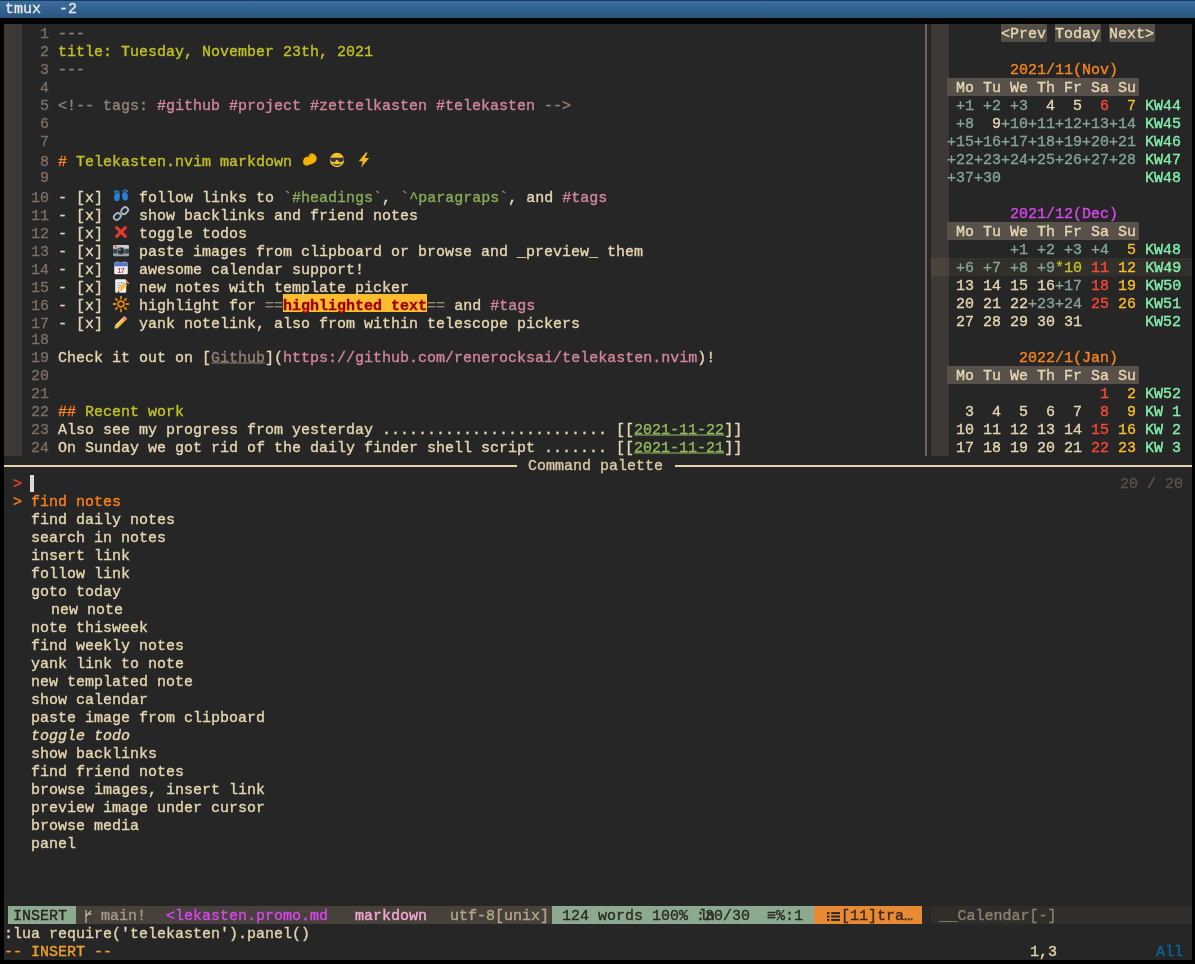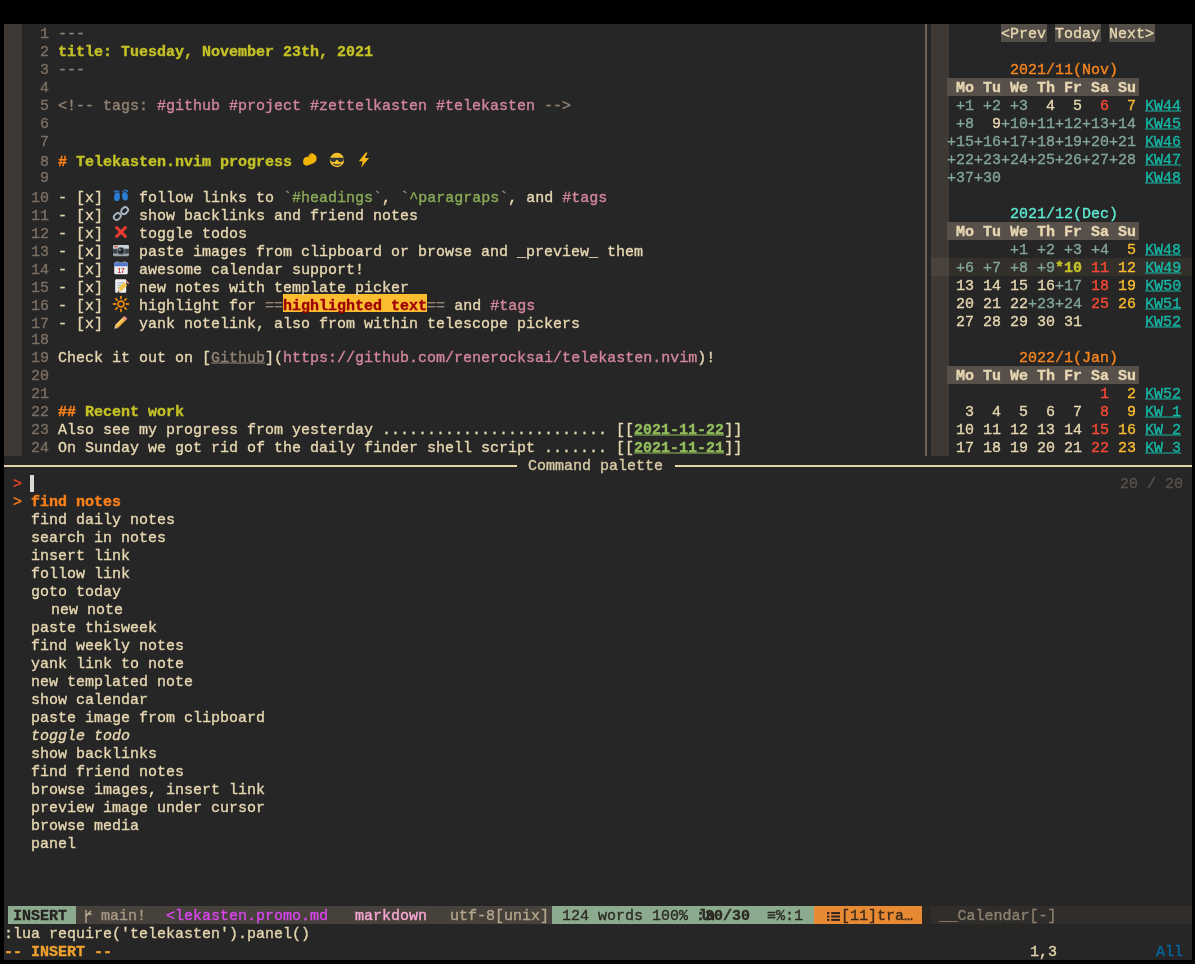--- a/index.html
+++ b/index.html
@@ -1,59 +1,62 @@
 <!DOCTYPE html>
 <html><head>
 <meta charset="utf-8">
 <style>
 html,body{margin:0;padding:0;background:#000;}
 #screen{position:relative;width:1195px;height:964px;background:#000;overflow:hidden;
   font-family:"Liberation Mono",monospace;font-size:15px;line-height:18px;
   -webkit-text-stroke:0.35px currentColor;}
 .row{position:absolute;white-space:pre;transform:translateY(1.5px);}
-.b{font-weight:700;}
+.b{font-weight:400;}
 .fg{color:#e7d7b1;}
 .gy{color:#928374;}
 .ye{color:#c3c126;}
 .or{color:#fe8019;}
 .pk{color:#d3869b;}
 .gr{color:#8aab58;}
 .tl{color:#83a598;}
 .rd{color:#fb4934;}
 .gd{color:#fabd2f;}
-.kw{color:#14b8a6;text-decoration:underline;}
+.kw{color:#86efac;}
 .ln{color:#7c6f64;}
 .rect{position:absolute;}
 .ic{display:inline-block;width:18px;height:17px;vertical-align:-3px;}
 .ic svg{display:block;}
 #titlebar{position:absolute;left:0;top:0;width:1195px;height:18px;
   background:linear-gradient(#3b6d9e,#27557f);border-top:1px solid #183a5c;box-sizing:border-box;}
 #term{position:absolute;left:4px;top:24px;width:1188px;height:936px;background:#262626;}
 .u{text-decoration:underline;}
 </style>
 </head>
 <body>
 <div id="screen">
+  <div id="titlebar">
+      <div class="row" style="left:5px;top:0;color:#e8e8e6;transform:none;">tmux  -2</div>
+    </div>
   <div id="term"></div>
 
   <div class="rect" id="stripL" style="left:4px;top:24px;width:18px;height:432px;background:#3e3935;"></div>
   <div class="rect" id="vsep" style="left:924.5px;top:24px;width:2.5px;height:432px;background:#6b6157;"></div>
   <div class="rect" id="stripR" style="left:931px;top:24px;width:17.5px;height:432px;background:#3e3935;"></div>
   <div class="rect" id="hlrect" style="left:283px;top:294px;width:144px;height:18px;background:#fabd2f;"></div>
   <div class="rect" id="cursorline" style="left:948px;top:258px;width:244px;height:18px;background:#33302c;"></div>
   <div class="rect" id="cursorstrip" style="left:931px;top:258px;width:17.5px;height:18px;background:#4a433c;"></div>
   <div id="editor" class="fg">
   <div class="row" style="left:22px;top:24px"><span class="ln">  1 </span><span class="gy">---</span></div>
   <div class="row" style="left:22px;top:42px"><span class="ln">  2 </span><span class="ye b">title: Tuesday, November 23th, 2021</span></div>
   <div class="row" style="left:22px;top:60px"><span class="ln">  3 </span><span class="gy">---</span></div>
   <div class="row" style="left:22px;top:78px"><span class="ln">  4 </span></div>
   <div class="row" style="left:22px;top:96px"><span class="ln">  5 </span><span class="gy">&lt;!-- tags: </span><span class="pk">#github #project #zettelkasten #telekasten</span><span class="gy"> --&gt;</span></div>
   <div class="row" style="left:22px;top:114px"><span class="ln">  6 </span></div>
   <div class="row" style="left:22px;top:132px"><span class="ln">  7 </span></div>
-  <div class="row" style="left:22px;top:150px"><span class="ln">  8 </span><span class="or b"># </span><span class="ye b">Telekasten.nvim progress </span><span class="ic"><svg width="18" height="17" viewBox="0 0 18 17">
+  <div class="row" style="left:22px;top:150px"><span class="ln">  8 </span><span class="or b"># </span><span class="ye b">Telekasten.nvim markdown </span><span class="ic"><svg width="18" height="17" viewBox="0 0 18 17">
             <path d="M3.5 13.5C1.8 12 1.6 9 3 7c1.4-2 3.6-2.2 4.8-1.2C7.6 3.6 9.6 1.8 11.8 2.2c2.6.5 4.3 3 3.8 5.6-.5 2.4-2.4 4.2-4.8 4.7l-5.4 1.8z" fill="#f0b400"></path>
             <path d="M7.8 5.8C7.6 3.6 9.6 1.8 11.8 2.2" fill="none" stroke="#c98b00" stroke-width="1.1"></path>
           </svg></span> <span class="ic"><svg width="18" height="17" viewBox="0 0 18 17">
             <circle cx="9" cy="8.5" r="7.2" fill="#f5c02c"></circle>
             <path d="M2.2 6.2h13.6v1.9c0 1.6-1.3 2.4-3 2.4-1.8 0-2.7-.9-3.1-2.1l-.7-.1-.7.1c-.4 1.2-1.3 2.1-3.1 2.1-1.7 0-3-.8-3-2.4z" fill="#31373d"></path>
             <path d="M5.8 12.6c1.1 1.2 5.3 1.2 6.4 0" stroke="#31373d" stroke-width="1.3" fill="none" stroke-linecap="round"></path>
           </svg></span> <span class="ic"><svg width="18" height="17" viewBox="0 0 18 17">
             <path d="M10.8 1L3.8 9.7h3.9L6.2 16l7.9-9.6H9.8L12.6 1z" fill="#f5b817"></path>
           </svg></span></div>
   <div class="row" style="left:22px;top:168px"><span class="ln">  9 </span></div>
@@ -145,21 +148,21 @@
   <div class="rect" style="left:1109px;top:24px;width:46px;height:18px;background:#544e48;"></div>
   <div class="row" style="left:947px;top:24px">      &lt;Prev Today Next&gt;</div>
   <div class="row" style="left:947px;top:60px"><span class="or" style="color:#f8861e">       2021/11(Nov)</span></div>
   <div class="rect" style="left:947px;top:78px;width:192px;height:18px;background:#58504b;"></div>
   <div class="row" style="left:947px;top:78px"><span class="b"> Mo Tu We Th Fr Sa Su</span></div>
   <div class="row" style="left:947px;top:96px"><span class="tl"> +1 +2 +3</span>  4  5 <span class="rd"> 6</span> <span class="gd"> 7</span> <span class="kw">KW44</span></div>
   <div class="row" style="left:947px;top:114px"><span class="tl"> +8</span>  9<span class="tl">+10+11+12+13+14</span> <span class="kw">KW45</span></div>
   <div class="row" style="left:947px;top:132px"><span class="tl">+15+16+17+18+19+20+21</span> <span class="kw">KW46</span></div>
   <div class="row" style="left:947px;top:150px"><span class="tl">+22+23+24+25+26+27+28</span> <span class="kw">KW47</span></div>
   <div class="row" style="left:947px;top:168px"><span class="tl">+37+30</span>                <span class="kw">KW48</span></div>
-  <div class="row" style="left:947px;top:204px"><span class="or" style="color:#5eead4">       2021/12(Dec)</span></div>
+  <div class="row" style="left:947px;top:204px"><span class="or" style="color:#d946ef">       2021/12(Dec)</span></div>
   <div class="rect" style="left:947px;top:222px;width:192px;height:18px;background:#58504b;"></div>
   <div class="row" style="left:947px;top:222px"><span class="b"> Mo Tu We Th Fr Sa Su</span></div>
   <div class="row" style="left:947px;top:240px">       <span class="tl">+1 +2 +3 +4</span> <span class="gd"> 5</span> <span class="kw">KW48</span></div>
   <div class="row" style="left:947px;top:258px"><span class="tl"> +6 +7 +8 +9</span><span class="ye b">*10</span> <span class="rd">11</span> <span class="gd">12</span> <span class="kw">KW49</span></div>
   <div class="row" style="left:947px;top:276px"> 13 14 15 16<span class="tl">+17</span> <span class="rd">18</span> <span class="gd">19</span> <span class="kw">KW50</span></div>
   <div class="row" style="left:947px;top:294px"> 20 21 22<span class="tl">+23+24</span> <span class="rd">25</span> <span class="gd">26</span> <span class="kw">KW51</span></div>
   <div class="row" style="left:947px;top:312px"> 27 28 29 30 31       <span class="kw">KW52</span></div>
   <div class="row" style="left:947px;top:348px"><span class="or" style="color:#f8861e">        2022/1(Jan)</span></div>
   <div class="rect" style="left:947px;top:366px;width:192px;height:18px;background:#58504b;"></div>
   <div class="row" style="left:947px;top:366px"><span class="b"> Mo Tu We Th Fr Sa Su</span></div>
@@ -174,21 +177,21 @@
   <div class="row" style="left:13px;top:474px;color:#f43f2a;">&gt;</div>
   <div class="rect" style="left:30.3px;top:475px;width:3.4px;height:17px;background:#dcd9d2;"></div>
   <div class="row" style="left:1120px;top:474px;color:#5a524a;">20 / 20</div>
   <div class="row" style="left:13px;top:492px;"><span class="or">&gt;</span> <span class="or b">find notes</span></div>
   <div class="row" style="left:31px;top:510px;">find daily notes</div>
   <div class="row" style="left:31px;top:528px;">search in notes</div>
   <div class="row" style="left:31px;top:546px;">insert link</div>
   <div class="row" style="left:31px;top:564px;">follow link</div>
   <div class="row" style="left:31px;top:582px;">goto today</div>
   <div class="row" style="left:31px;top:600px;margin-left:20px;">new note</div>
-  <div class="row" style="left:31px;top:618px;">paste thisweek</div>
+  <div class="row" style="left:31px;top:618px;">note thisweek</div>
   <div class="row" style="left:31px;top:636px;">find weekly notes</div>
   <div class="row" style="left:31px;top:654px;">yank link to note</div>
   <div class="row" style="left:31px;top:672px;">new templated note</div>
   <div class="row" style="left:31px;top:690px;">show calendar</div>
   <div class="row" style="left:31px;top:708px;">paste image from clipboard</div>
   <div class="row" style="left:31px;top:726px;font-style:italic;">toggle todo</div>
   <div class="row" style="left:31px;top:744px;">show backlinks</div>
   <div class="row" style="left:31px;top:762px;">find friend notes</div>
   <div class="row" style="left:31px;top:780px;">browse images, insert link</div>
   <div class="row" style="left:31px;top:798px;">preview image under cursor</div>

